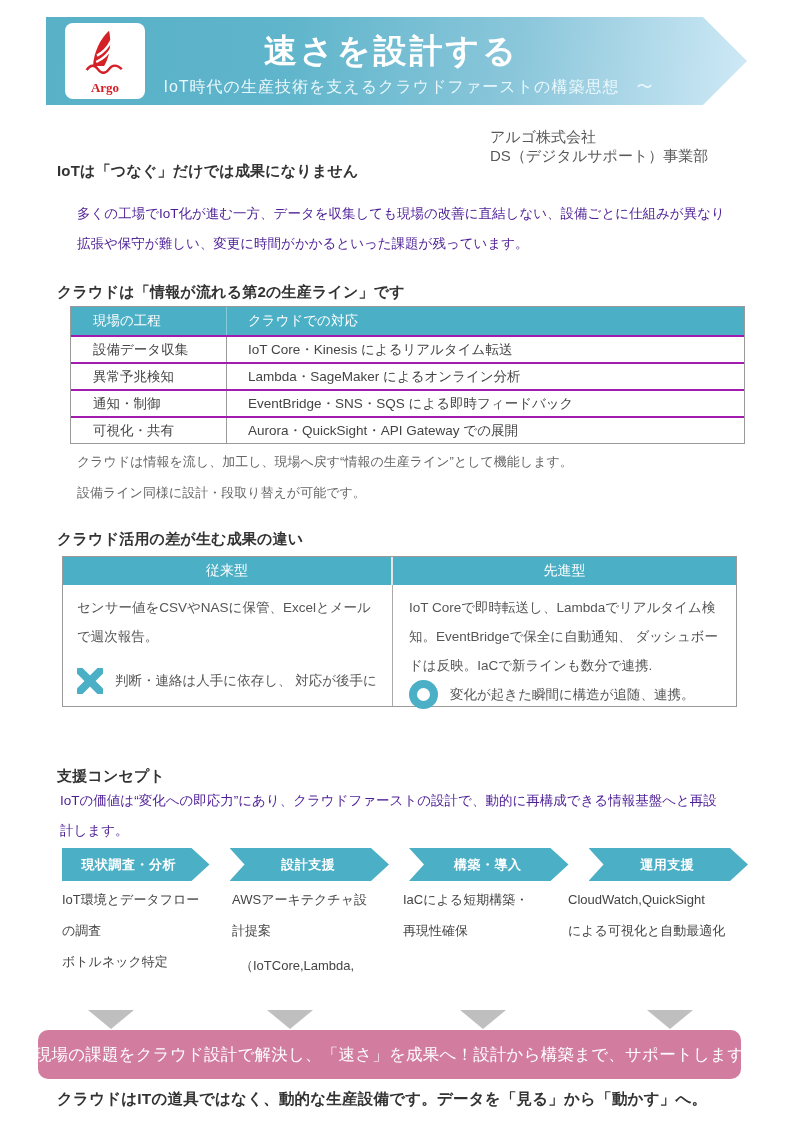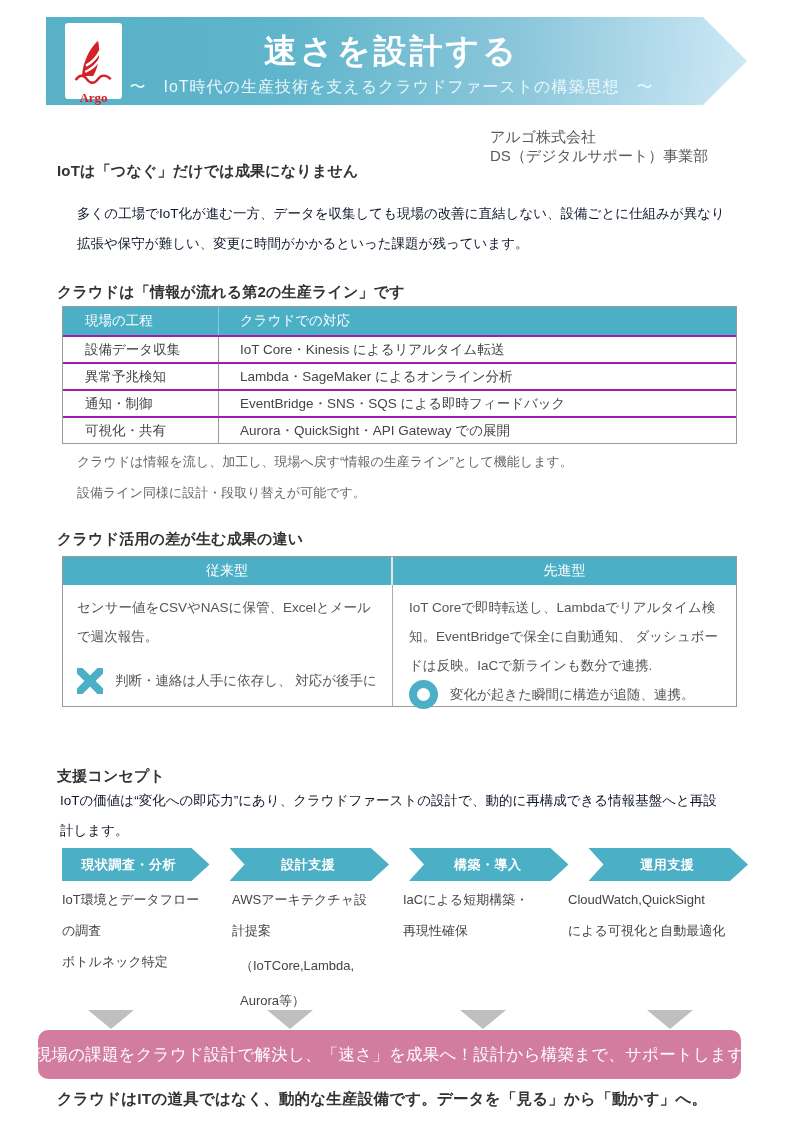--- a/index.html
+++ b/index.html
@@ -19,39 +19,39 @@
   }
   .banner-title {
     position:absolute; left:60px; right:70px; top:12px; text-align:center;
     color:#ffffff; font-size:33px; font-weight:bold; letter-spacing:3px;
   }
   .banner-subtitle {
     position:absolute; left:60px; right:70px; top:60px; text-align:center;
     color:#eaf8fc; font-size:16px; letter-spacing:1px;
   }
   .logo-box {
-    position:absolute; left:19px; top:6px; width:57px; height:76px;
-    background:#ffffff; border-radius:3px;
+    position:absolute; left:19px; top:6px; width:80px; height:76px;
+    background:#ffffff; border-radius:8px;
     display:flex; flex-direction:column; align-items:center; justify-content:flex-start;
-    padding-top:15px;
+    padding-top:5px;
   }
   .logo-argo {
     color:#d42027; font-family:"Liberation Serif","DejaVu Serif",serif;
     font-weight:bold; font-size:13px; margin-top:-4px;
   }
 
   
   .company { position:absolute; left:490px; top:127px; font-size:15px; color:#595959; line-height:19px; }
 
   
   .sec-heading { position:absolute; font-weight:bold; color:#333333; font-size:15px; letter-spacing:0.2px; }
-  .body-text { position:absolute; font-size:13.5px; color:#0f172a; line-height:30px; }
-
-  
-  .table1 { position:absolute; left:62px; top:306px; width:675px; border:1px solid #9a9a9a; font-size:13.5px; }
+  .body-text { position:absolute; font-size:13.5px; color:#4c1d95; line-height:30px; }
+
+  
+  .table1 { position:absolute; left:70px; top:306px; width:675px; border:1px solid #9a9a9a; font-size:13.5px; }
   .t1-row { display:flex; height:27px; border-top:2px solid #a21caf; color:#444444; background:#fff; }
   .t1-header { background:#4bafc6; color:#ffffff; border-top:none; height:28px; }
   .t1-c1 { width:156px; padding-left:22px; display:flex; align-items:center; border-right:1px solid #9a9a9a; }
   .t1-header .t1-c1 { border-right:1px solid #86cadb; }
   .t1-c2 { flex:1; padding-left:21px; display:flex; align-items:center; }
 
   .table1-notes { position:absolute; left:77px; top:446px; font-size:13px; color:#666666; line-height:31px; }
 
   
   .table2 { position:absolute; left:62px; top:556px; width:675px; border:1px solid #9a9a9a; background:#fff; }
@@ -212,21 +212,20 @@
 
   <div class="step-col" style="left:62px;">
     <div class="line">IoT環境とデータフロー</div>
     <div class="line">の調査</div>
     <div class="line">ボトルネック特定</div>
   </div>
   <div class="step-col" style="left:232px;">
     <div class="line">AWSアーキテクチャ設</div>
     <div class="line">計提案</div>
     <div class="line paren">（IoTCore,Lambda,</div>
-    <div class="line paren">Aurora等）</div>
   </div>
   <div class="step-col" style="left:568px; width:180px;">
     <div class="line">CloudWatch,QuickSight</div>
     <div class="line">による可視化と自動最適化</div>
   </div>
   <div class="step-col" style="left:403px;">
     <div class="line">IaCによる短期構築・</div>
     <div class="line">再現性確保</div>
   </div>
 

